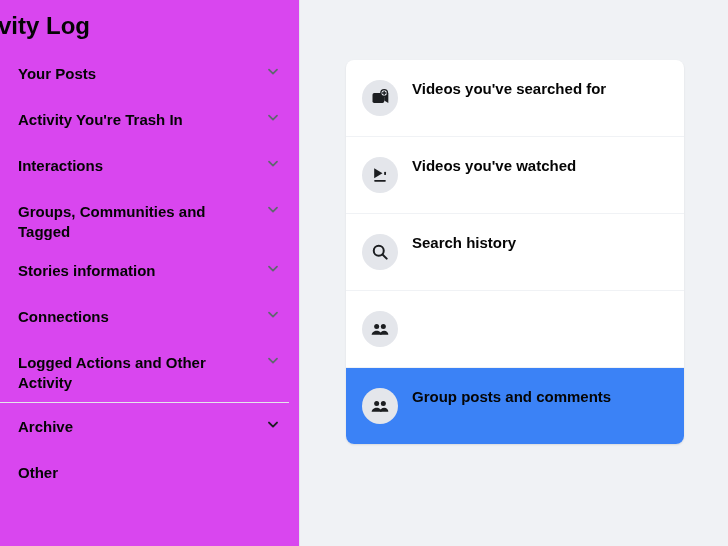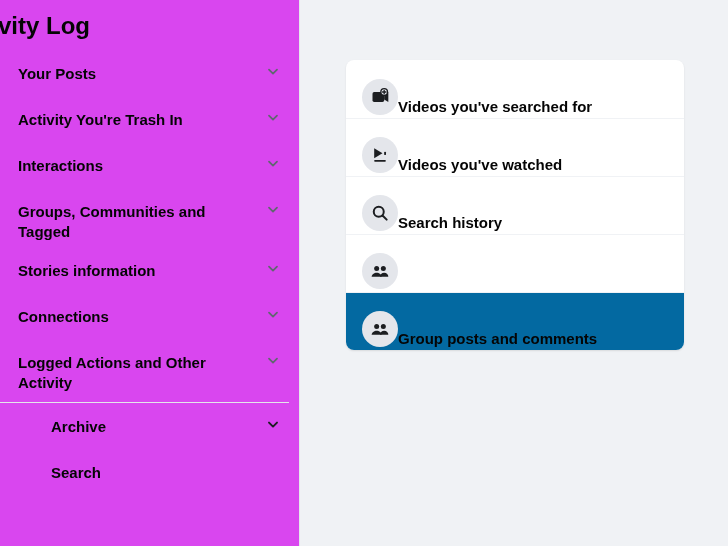--- a/index.html
+++ b/index.html
@@ -38,42 +38,43 @@
     color: #050505;
     line-height: 1.3;
     padding-right: 6px;
   }
   .side-item .chev {
     flex: 0 0 auto;
     color: #606770;
   }
   .side-group { border-bottom: 1px solid #e4e6eb; }
   .side-group:last-child { border-bottom: none; }
-  .side-bottom { margin-top: 4px; margin-left: 33px; }
+  .side-bottom { margin-top: 4px; }
   .main {
     flex: 1;
     padding: 60px 0 0 46px;
   }
   .card {
     background: #fff;
     border-radius: 8px;
     box-shadow: 0 1px 2px rgba(0,0,0,0.1);
     width: 338px;
     overflow: hidden;
   }
   .row {
     display: flex;
-    align-items: flex-end;
-    padding: 3px 16px;
+    align-items: flex-start;
+    padding: 20px 16px;
+    gap: 14px;
     cursor: pointer;
     min-height: 58px;
     border-top: 1px solid #f0f2f5;
   }
   .row:first-child { border-top: none; }
-  .row.selected { background: #0369a1; }
+  .row.selected { background: #3b82f6; }
   .row.highlight {
     outline: 3px solid #d40000;
     outline-offset: -2px;
   }
   .row-label {
     font-size: 15px;
     font-weight: 600;
     color: #050505;
   }
   .icon-circle {
@@ -157,21 +158,21 @@
   <div class="side-group side-bottom">
     <div class="side-item">
       <span class="side-item-label">Archive</span>
       <span class="chev">
         <svg width="16" height="16" viewBox="0 0 20 20">
             <path d="M5 7l5 5 5-5" fill="none" stroke="#1c1e21" stroke-width="2.4" stroke-linecap="round" stroke-linejoin="round"></path>
           </svg>
       </span>
     </div>
     <div class="side-item">
-      <span class="side-item-label">Search</span>
+      <span class="side-item-label">Other</span>
     </div>
   </div>
 </div>
 
 <div class="main">
   <div class="card">
 
     <div class="row">
       <span class="icon-circle ic-default">
         <svg width="20" height="20" viewBox="0 0 24 24" fill="#1c1e21">

